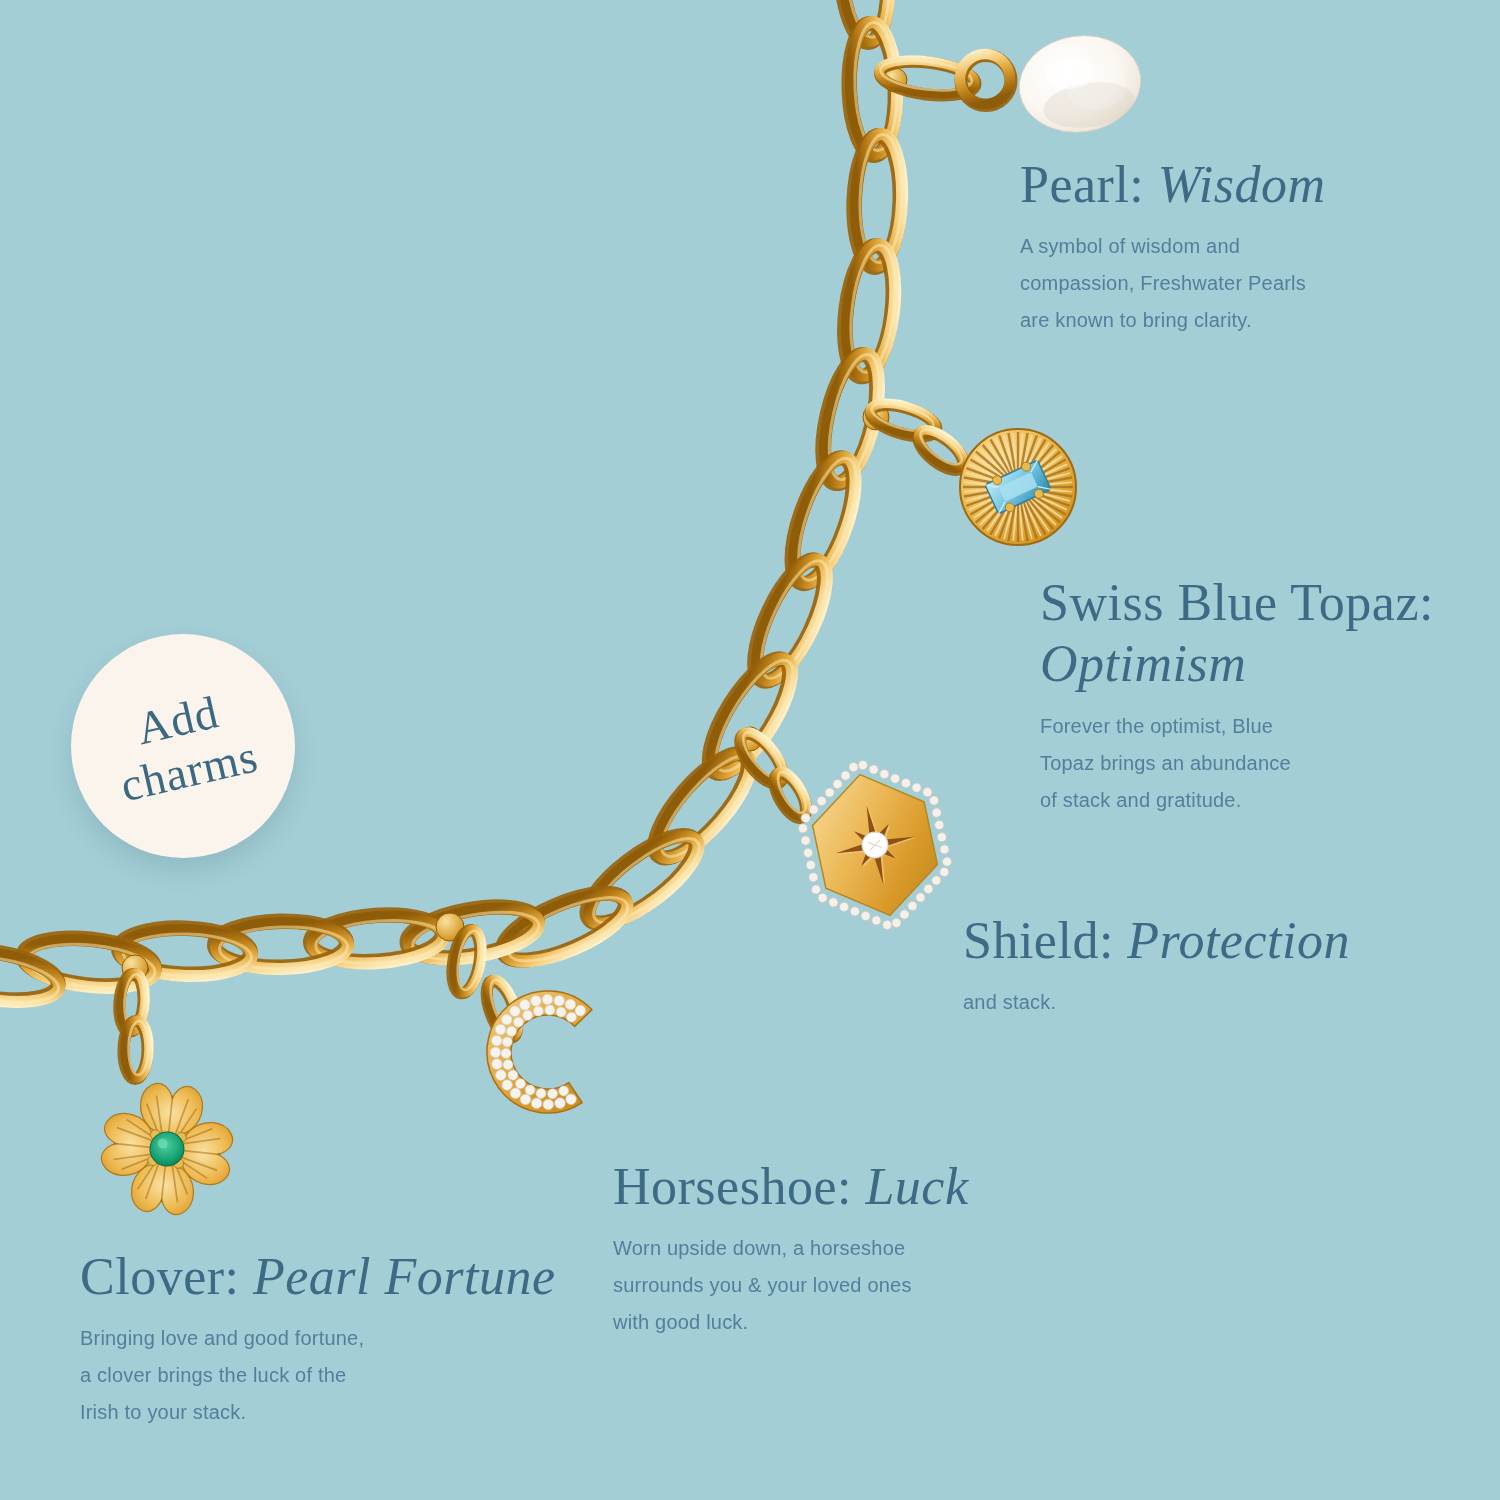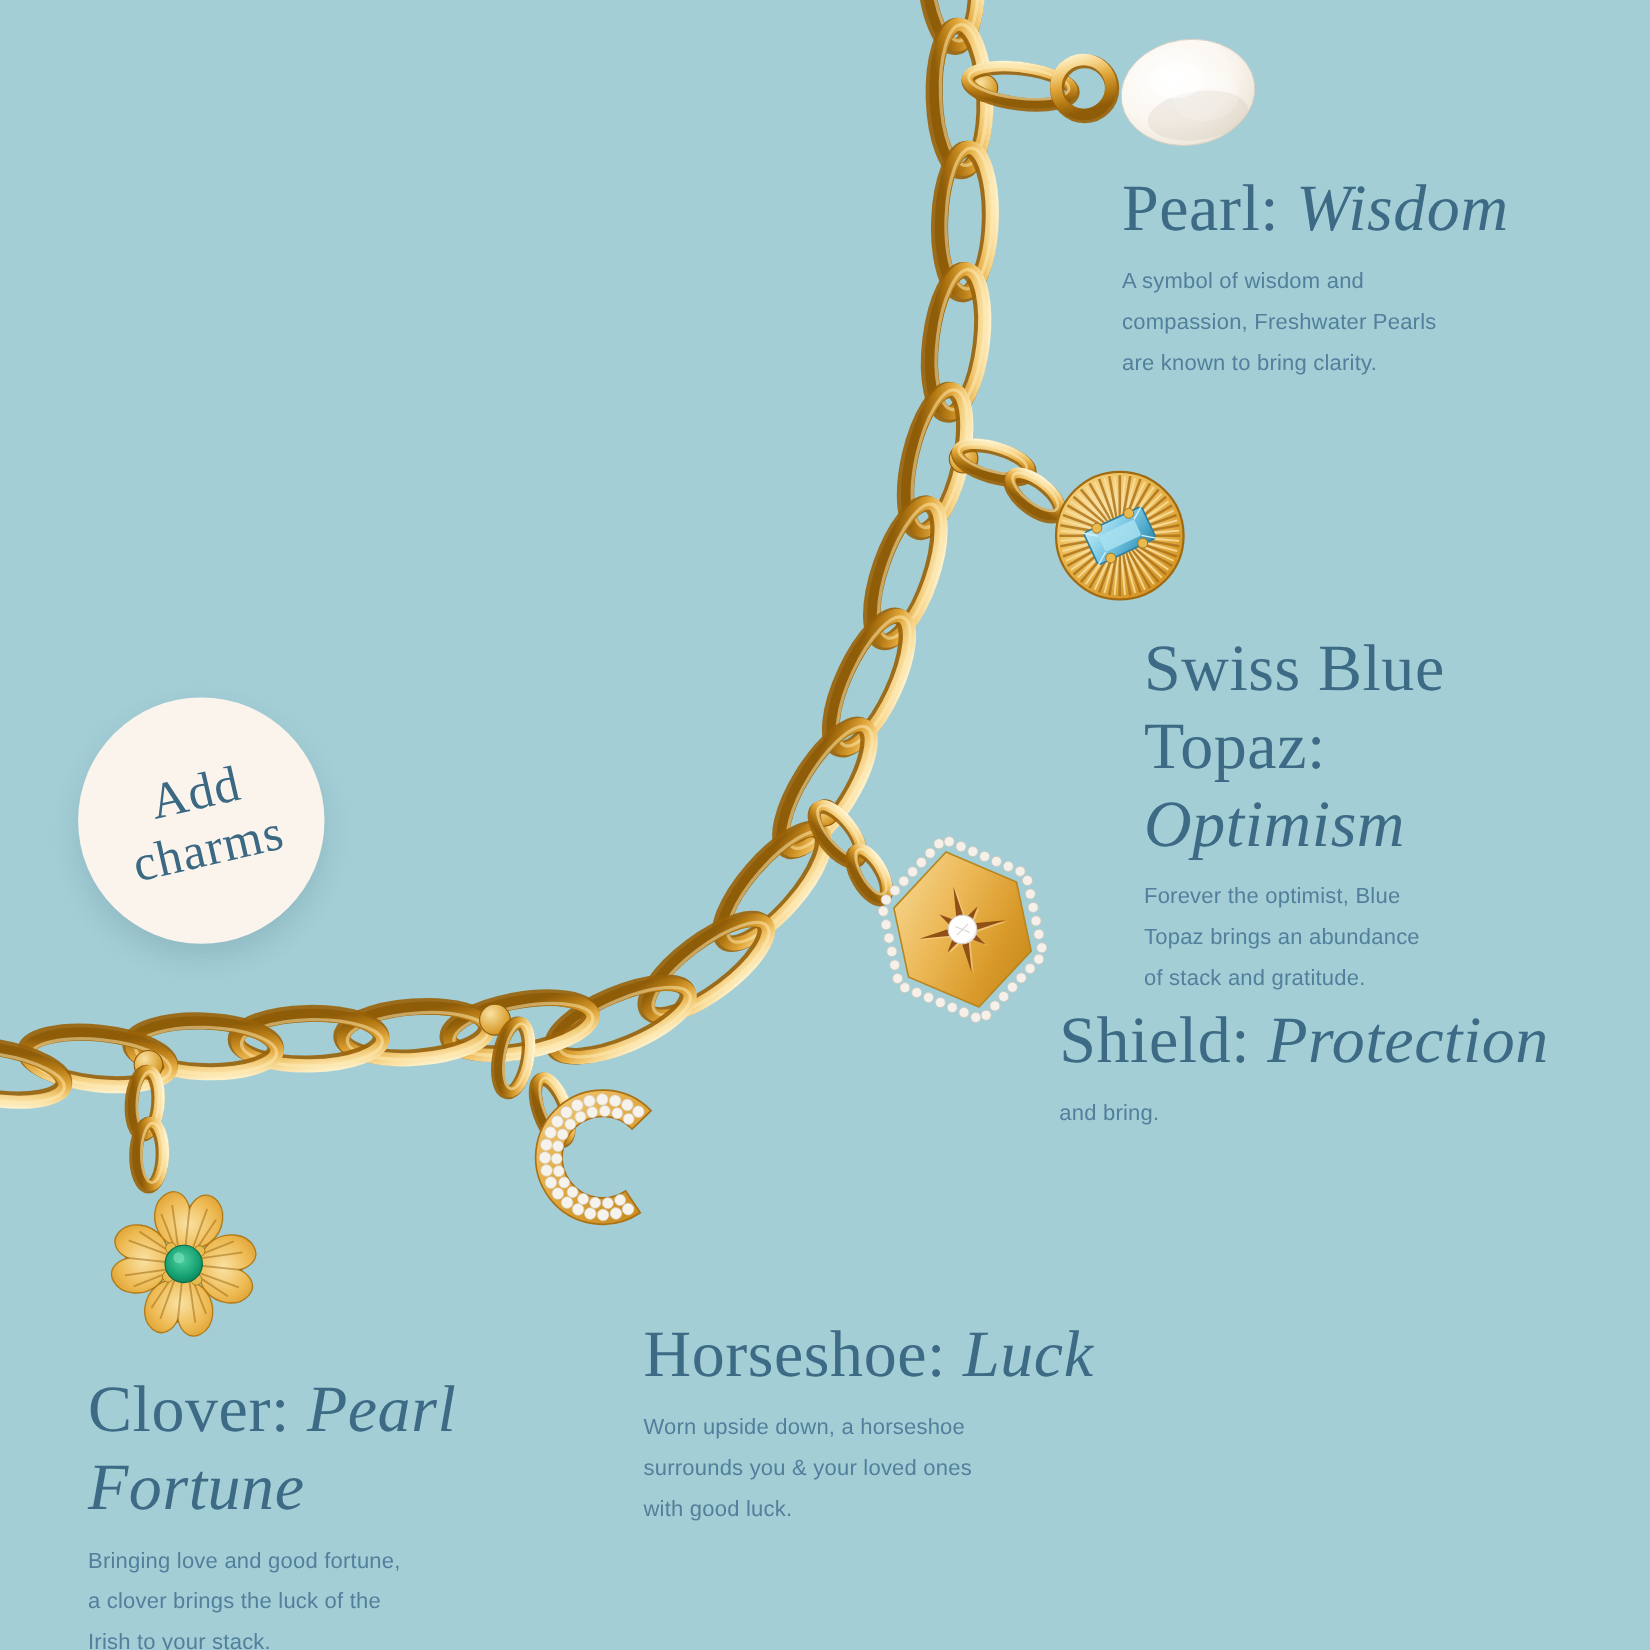--- a/index.html
+++ b/index.html
@@ -6,29 +6,29 @@
   #canvas{
     position:relative; width:1500px; height:1500px; overflow:hidden;
     background:#a3ced6;
     font-family:"Liberation Sans", sans-serif;
   }
   #bracelet-svg{position:absolute; left:0; top:0;}
   
   .note{position:absolute;}
   .nt{
     font-family:"Liberation Serif", serif;
-    font-size:60px; line-height:1.18; color:#3d6a85; letter-spacing:.5px;
+    font-size:52px; line-height:1.18; color:#3d6a85; letter-spacing:.5px;
     font-weight:400;
   }
   .nt .sub{font-style:italic;}
   .nb{margin-top:13px; font-size:20px; line-height:37px; color:#527f9b; letter-spacing:.2px;}
   #note-pearl    {left:1020px; top:154px;  width:460px;}
   #note-topaz    {left:1040px; top:572px;  width:430px;}
   #note-shield   {left:963px;  top:910px;  width:470px;}
-  #note-horseshoe{left:585px;  top:1156px; width:480px;margin-top:40px;}
+  #note-horseshoe{left:613px;  top:1156px; width:480px;}
   #note-clover   {left:80px;   top:1246px; width:480px;}
   #note-topaz .sub{display:block;}
   
   #badge{
     position:absolute; left:71px; top:634px; width:224px; height:224px;
     border-radius:50%; background:#faf4ec;
     box-shadow:0 12px 24px rgba(50,90,100,.16);
     display:flex; align-items:center; justify-content:center;
   }
   #badge .badge-text{
@@ -491,21 +491,21 @@
       <div>of stack and gratitude.</div>
     </div>
   </div>
 
   <div class="note" id="note-shield">
     <div class="nt">
       <span>Shield:</span>
       <span class="sub">Protection</span>
     </div>
     <div class="nb">
-      <div>and bring.</div>
+      <div>and stack.</div>
     </div>
   </div>
 
   <div class="note" id="note-horseshoe">
     <div class="nt">
       <span>Horseshoe:</span>
       <span class="sub">Luck</span>
     </div>
     <div class="nb">
       <div>Worn upside down, a horseshoe</div>

